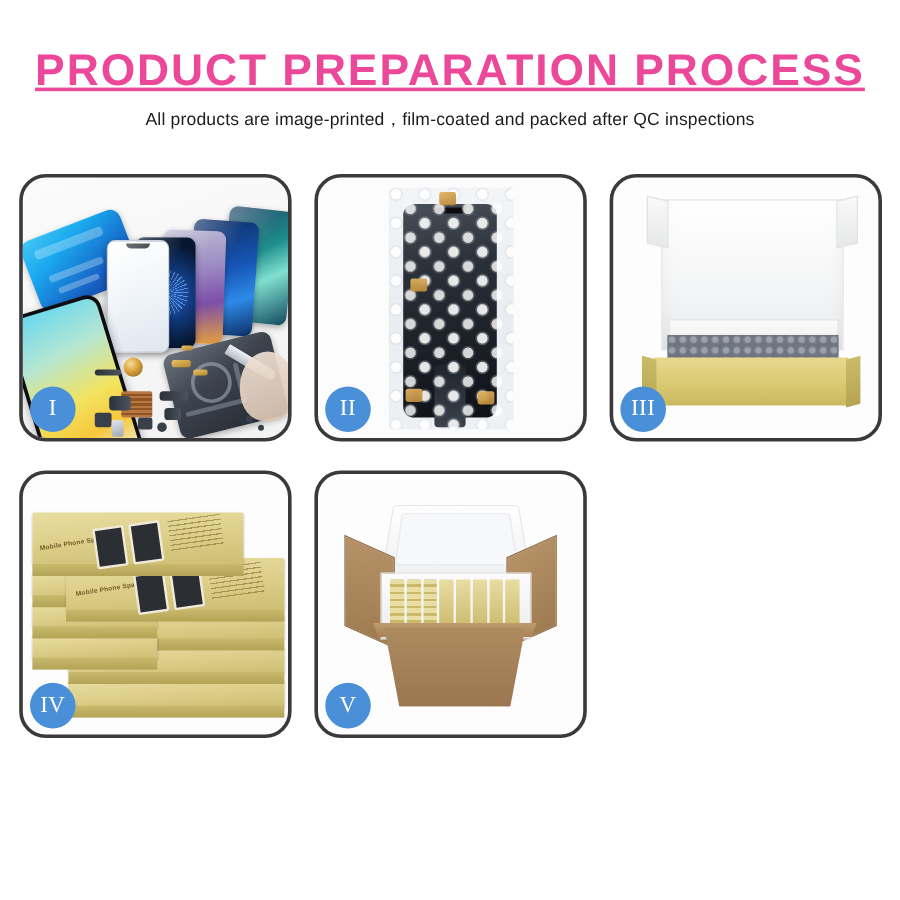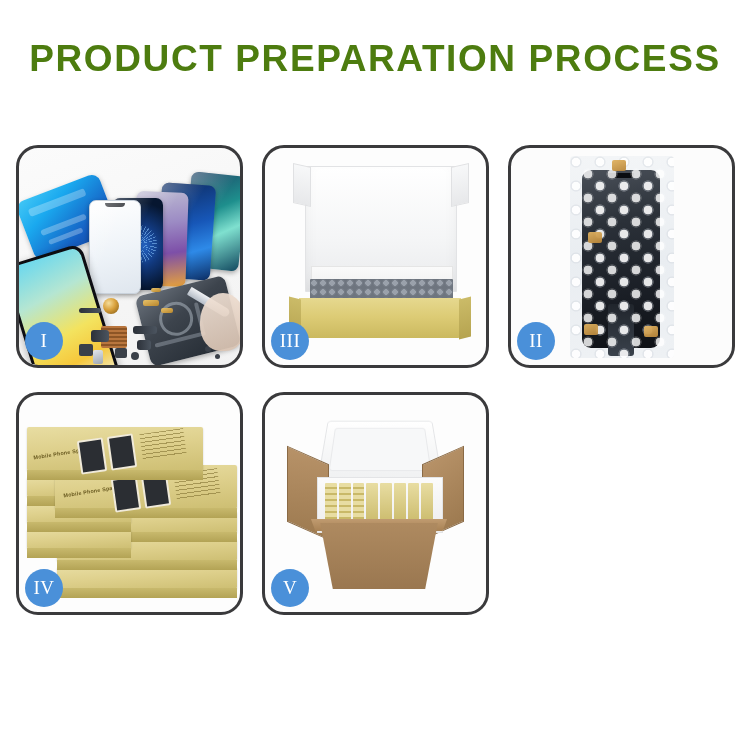--- a/index.html
+++ b/index.html
@@ -19,23 +19,24 @@
   .header {
     width: 750px;
     padding-top: 40px;
     text-align: center;
   }
   .title {
     font-family: "Liberation Sans", sans-serif;
     font-size: 37px;
     font-weight: 700;
     letter-spacing: 1.6px;
-    color: #4d7c0f;
+    color: #ec4899;
     line-height: 1.05;
     white-space: nowrap;
+    text-decoration: underline;
   }
   .subtitle {
     margin-top: 11px;
     font-family: "Liberation Sans", sans-serif;
     font-size: 14.6px;
     font-weight: 400;
     color: #1b1b1b;
     letter-spacing: 0.15px;
     white-space: nowrap;
   }
@@ -373,20 +374,21 @@
   }
   .tapebit {
     position:absolute; background: rgba(150,118,84,.9); border-radius:1px;
   }
 </style>
 </head>
 <body>
 
 <div class="header">
   <div class="title">PRODUCT PREPARATION PROCESS</div>
+  <div class="subtitle">All products are image-printed，film-coated and packed after QC inspections</div>
 </div>
 
 <div class="grid">
 
   <div class="panel p1">
     <div class="panel-inner">
 
       <div class="adhesive">
         <div class="cut" style="left:10px;top:10px;width:60px;height:8px;"></div>
         <div class="cut" style="left:14px;top:34px;width:48px;height:6px;"></div>
@@ -431,52 +433,52 @@
         <div class="part round" style="left:186px;top:198px;width:6px;height:6px;"></div>
         <div class="part round" style="left:196px;top:206px;width:5px;height:5px;"></div>
         <div class="part gold" style="left:132px;top:140px;width:10px;height:4px;"></div>
       </div>
       <div class="tweezers"></div>
       <div class="fingers"></div>
     </div>
     <div class="badge">I</div>
   </div>
 
-  <div class="panel p3">
-    <div class="panel-inner">
-      <div class="box3-lid">
-        <div class="fold-l"></div>
-          <div class="fold-r"></div>
-      </div>
-      <div class="box3-foam"></div>
-      <div class="box3-grey"></div>
-      <div class="box3-base">
-        <div class="edge-l"></div>
-          <div class="edge-r"></div>
-      </div>
-    </div>
-    <div class="badge">III</div>
-  </div>
-
   <div class="panel p2">
     <div class="panel-inner">
       <div class="bubble-bag">
         <div class="bag-content">
           <div class="lcd-notch"></div>
           <div class="cable"></div>
         </div>
         <div class="bubbles"></div>
         <div class="bubbles-2"></div>
         <div class="tape" style="left:42px;top:4px;"></div>
         <div class="tape" style="left:18px;top:76px;"></div>
         <div class="tape" style="left:14px;top:168px;"></div>
         <div class="tape" style="left:74px;top:170px;"></div>
       </div>
     </div>
     <div class="badge">II</div>
+  </div>
+
+  <div class="panel p3">
+    <div class="panel-inner">
+      <div class="box3-lid">
+        <div class="fold-l"></div>
+          <div class="fold-r"></div>
+      </div>
+      <div class="box3-foam"></div>
+      <div class="box3-grey"></div>
+      <div class="box3-base">
+        <div class="edge-l"></div>
+          <div class="edge-r"></div>
+      </div>
+    </div>
+    <div class="badge">III</div>
   </div>
 
   <div class="panel p4">
     <div class="panel-inner">
       <div class="stack">
 
         <div class="sbox" style="left:30px;top:150px;width:180px;height:22px;">
             <div class="side"></div>
           </div>
         <div class="sbox" style="left:30px;top:122px;width:180px;height:22px;">

